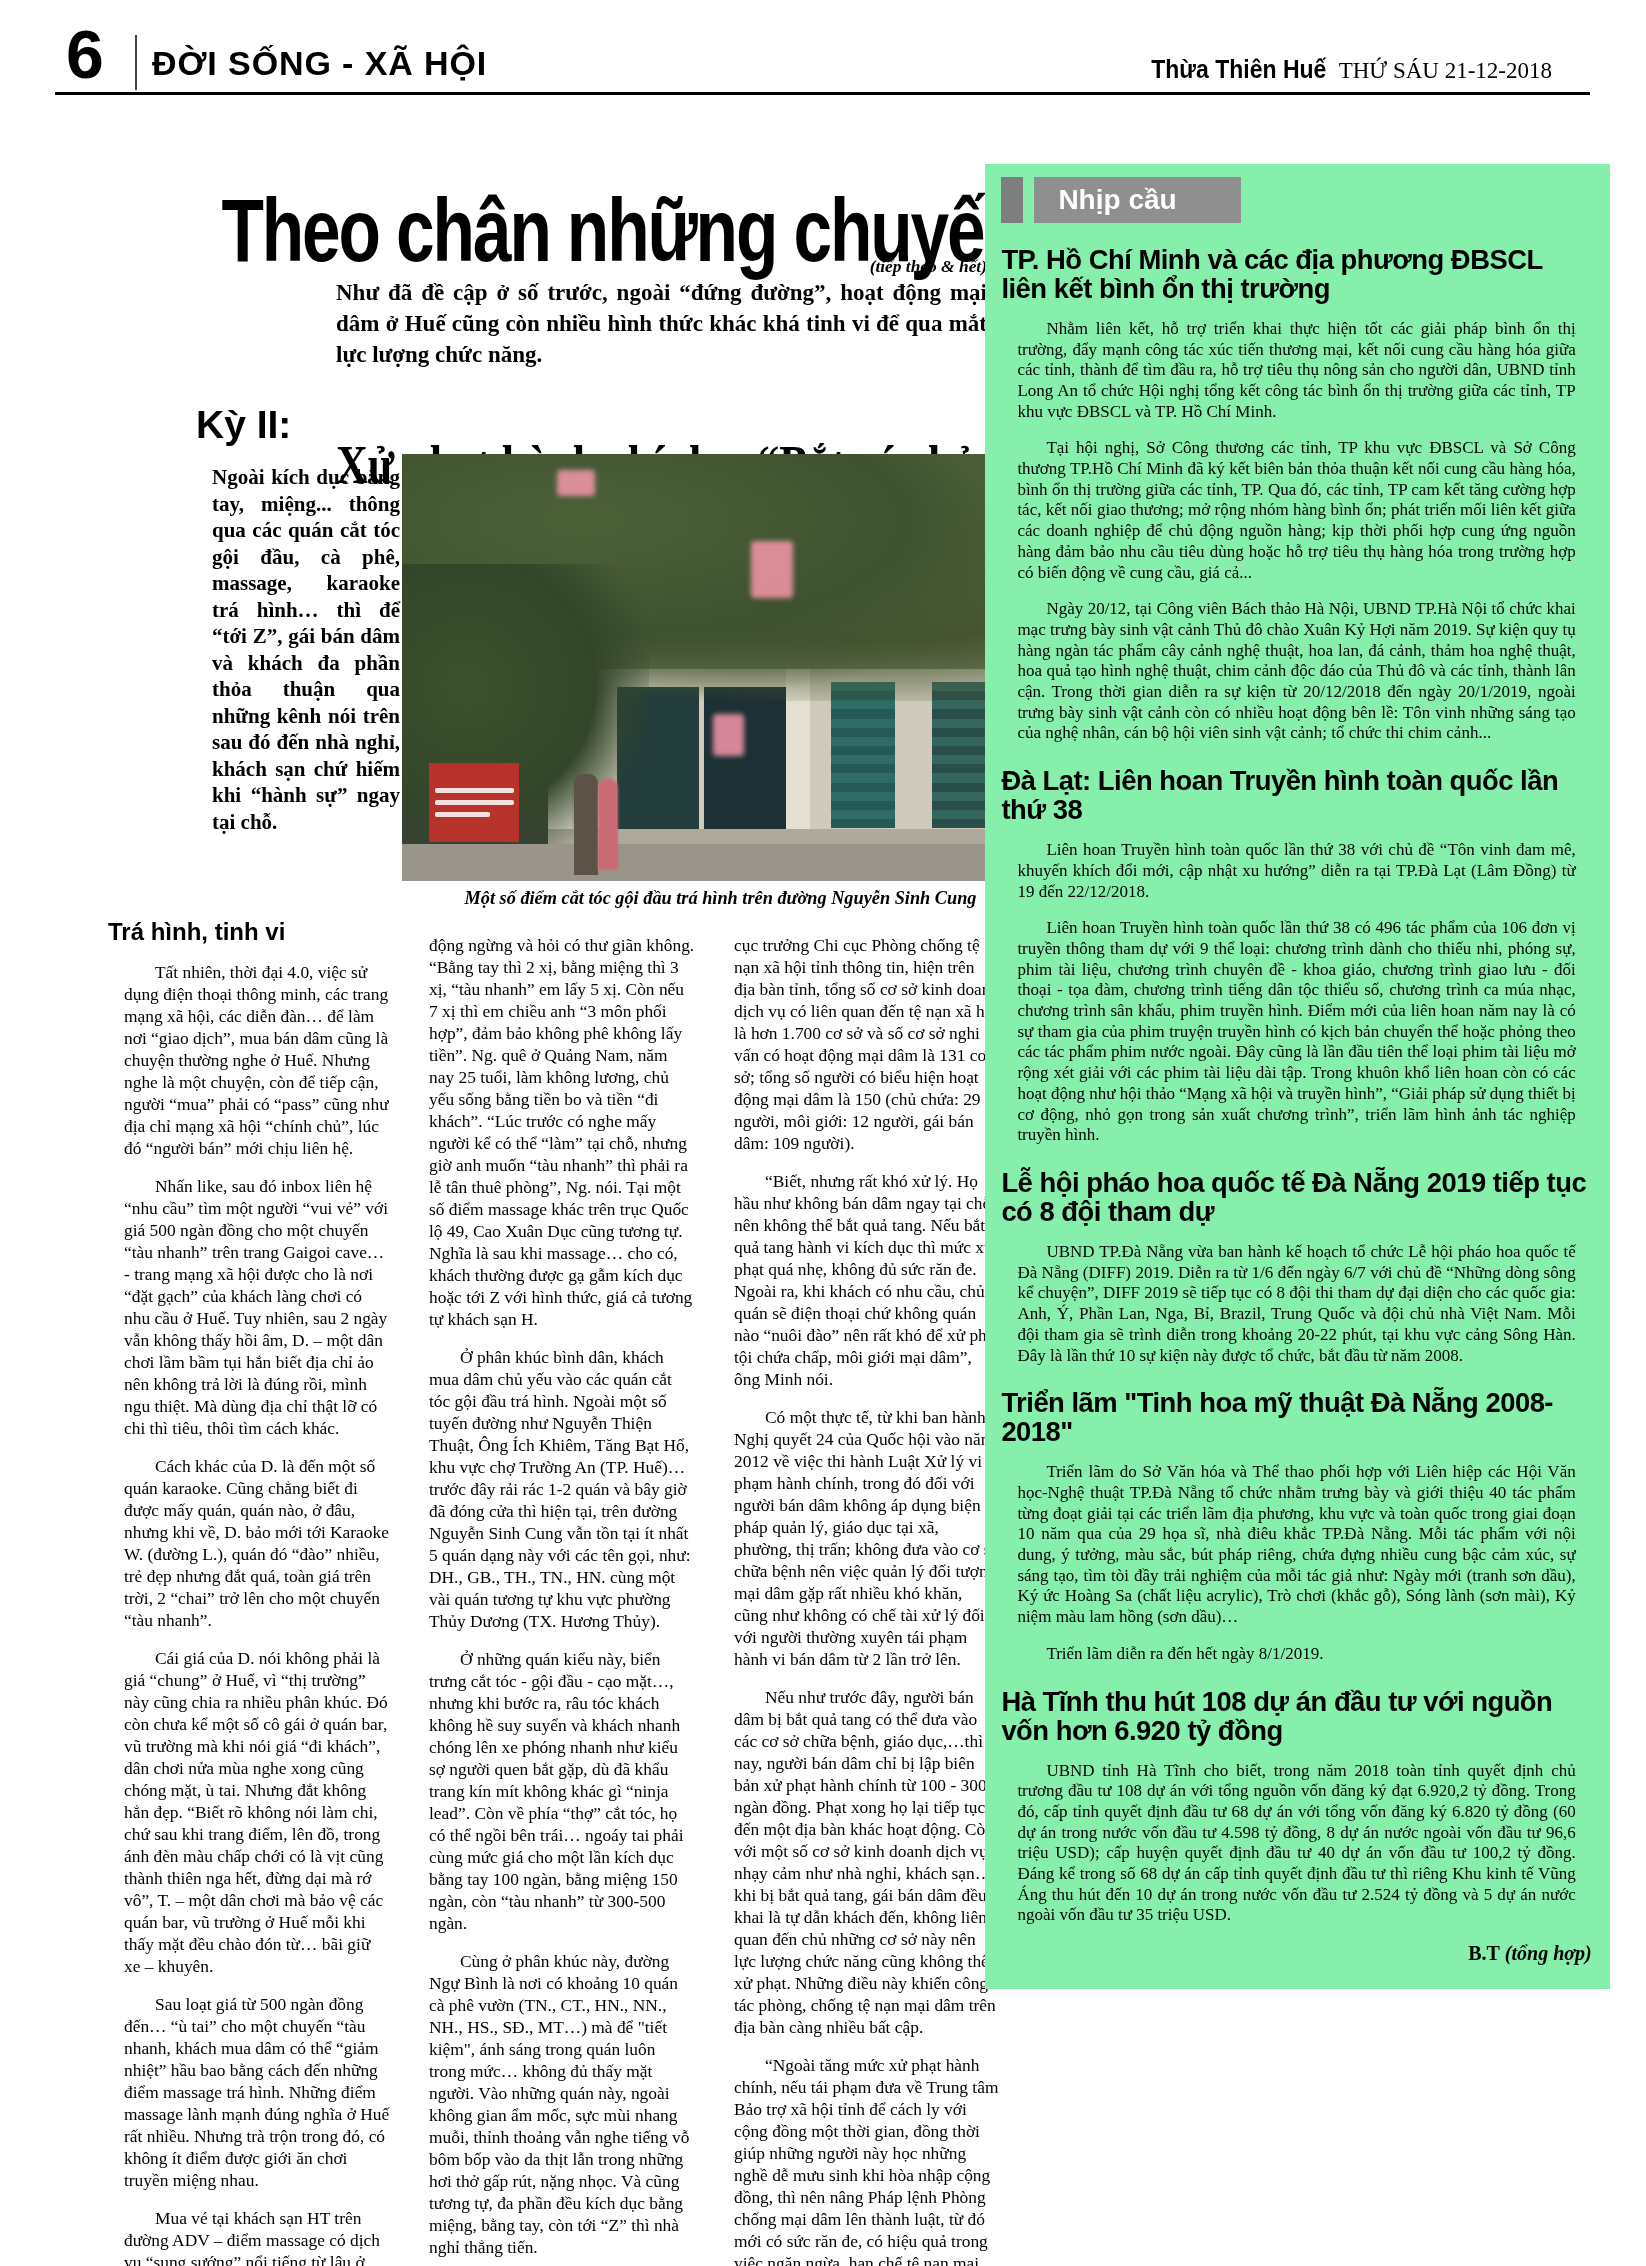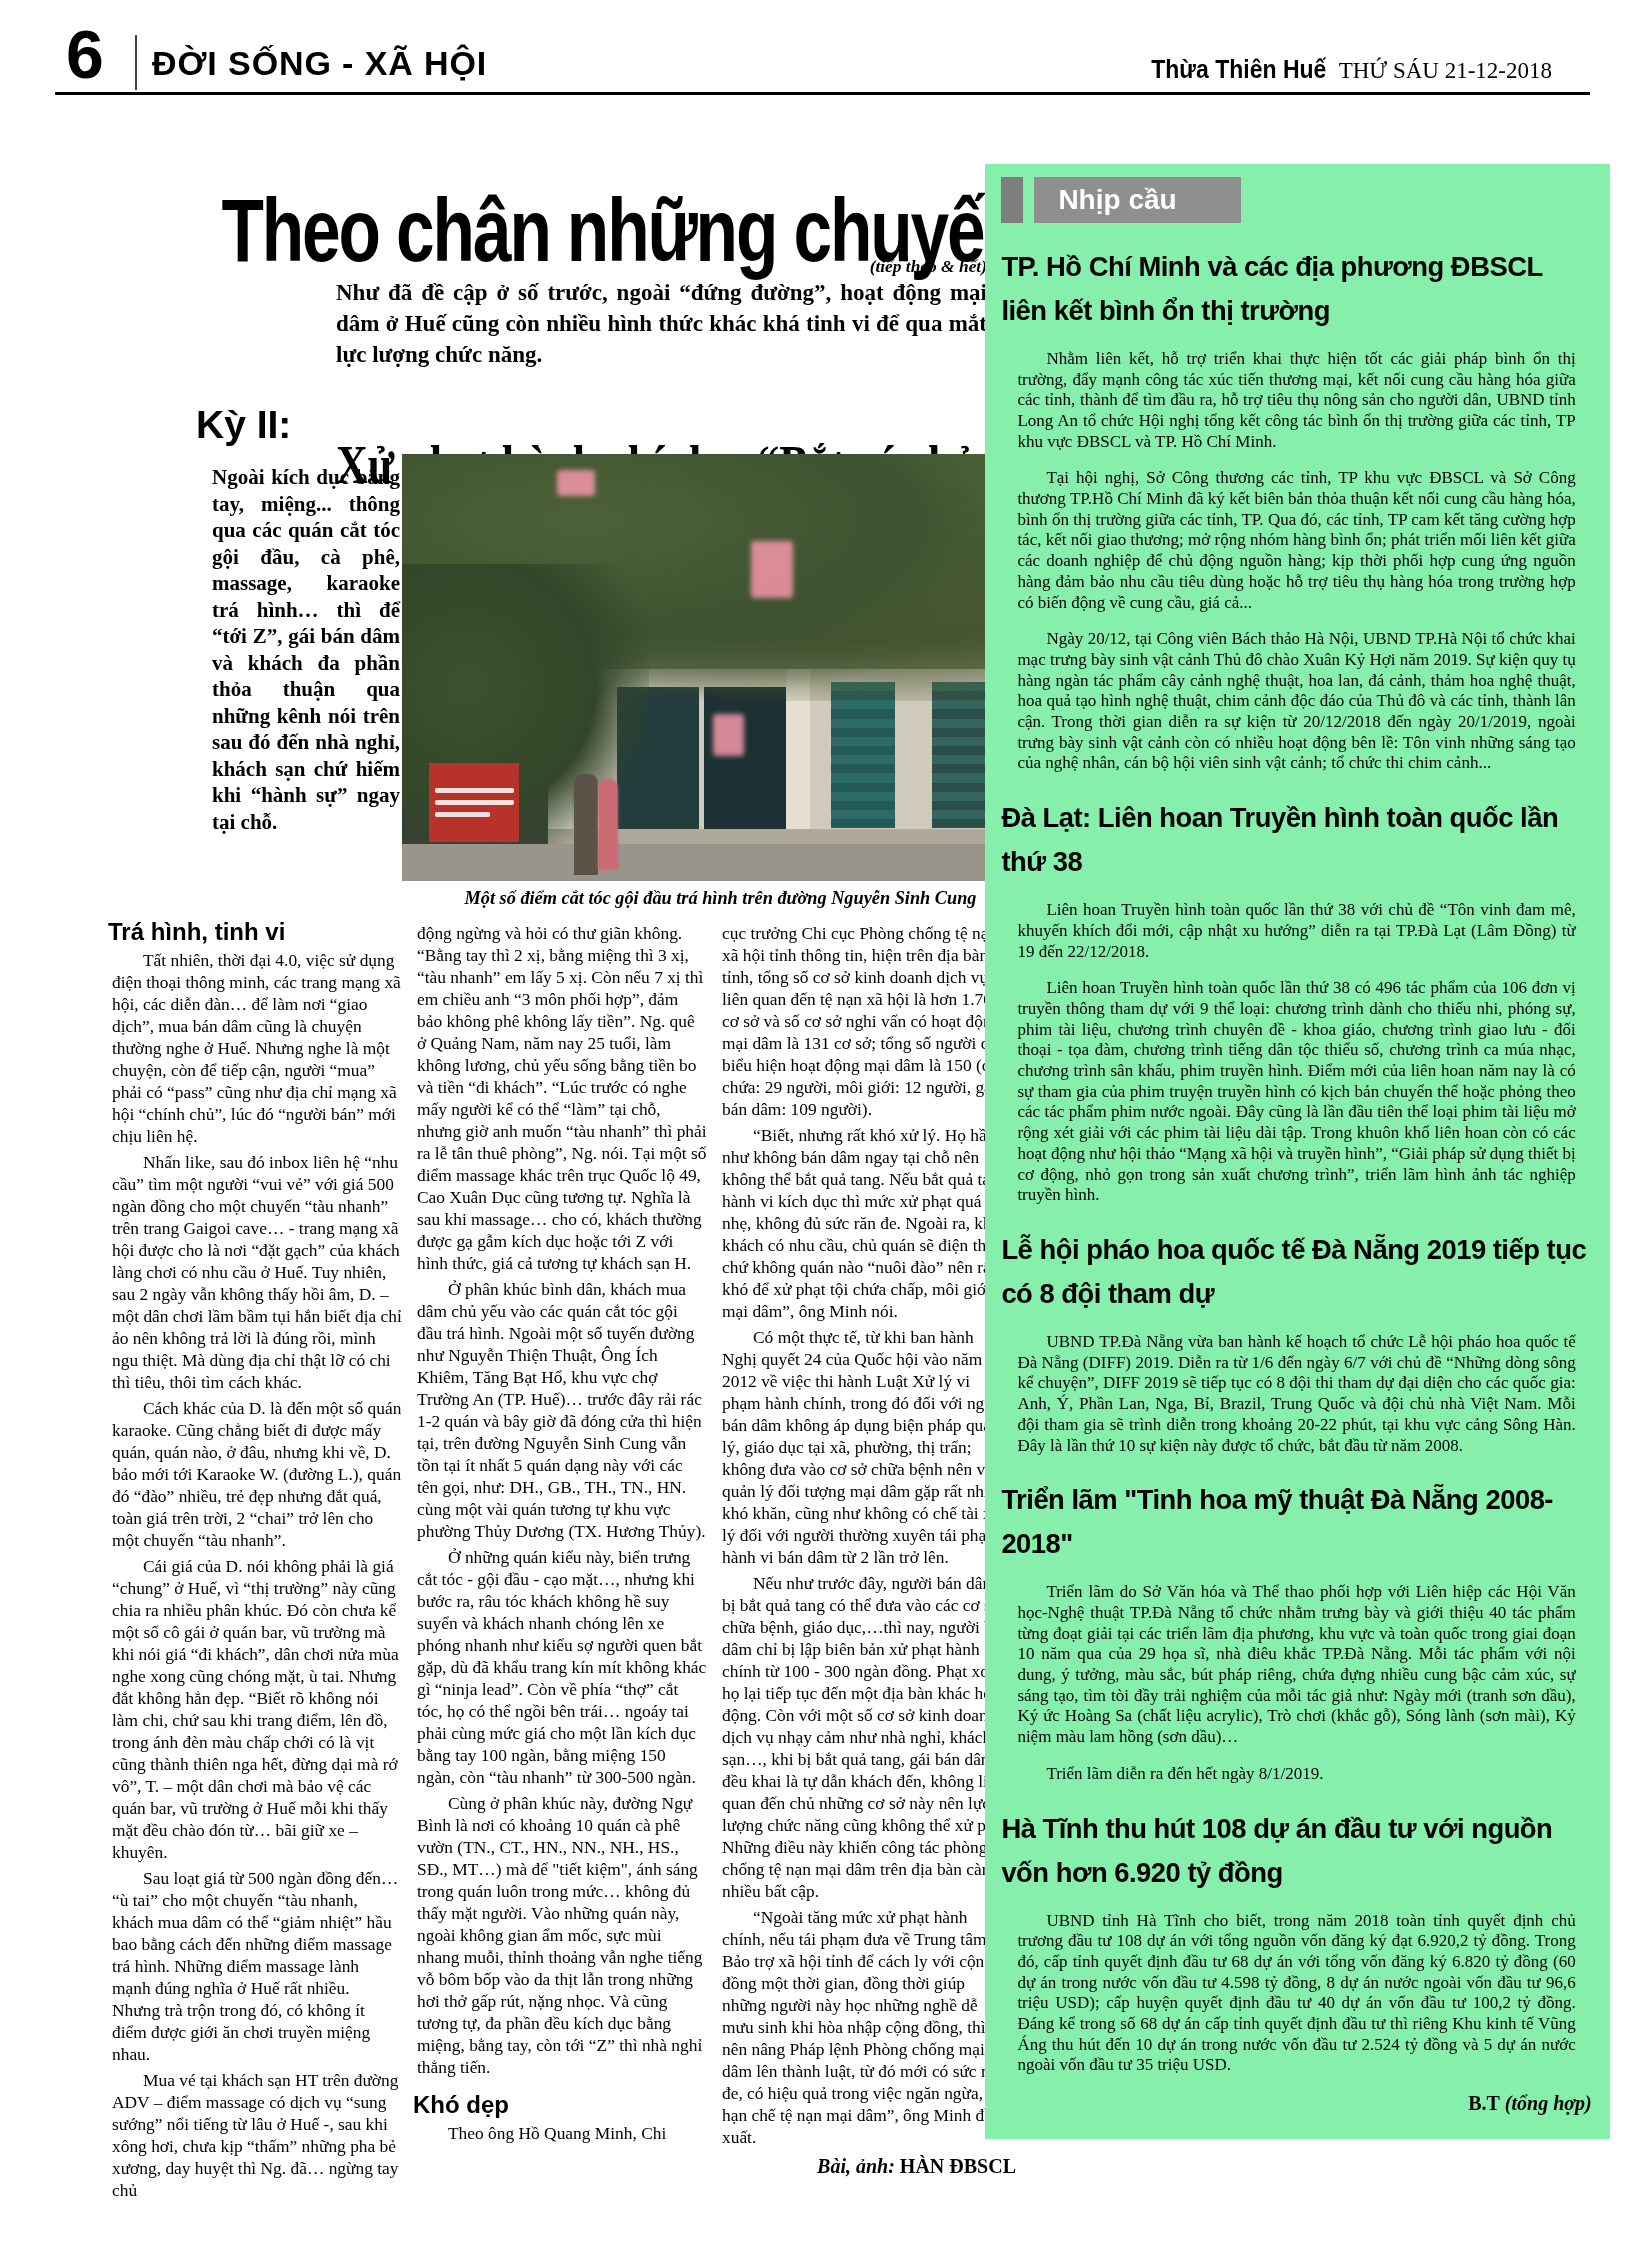--- a/index.html
+++ b/index.html
@@ -59,37 +59,37 @@
   .censor{position:absolute;background:rgba(244,150,170,.85);filter:blur(2.7px);border-radius:3.7px;}
   .person{position:absolute;left:172px;top:320px;width:24px;height:101px;background:#5d5248;
           border-radius:9.1px 9.1px 0 0;}
   .person-pink{position:absolute;left:196px;top:325px;width:20px;height:91px;background:#c96a74;
                border-radius:8.2px 8.2px 0 0;filter:blur(0.9px);}
   .photo-caption{position:absolute;left:402px;top:888px;width:637px;text-align:center;
                  font-weight:bold;font-style:italic;font-size:18.3px;}
   
   .col{position:absolute;top:918px;width:298px;font-size:17.4px;line-height:22px;}
   .col.c1{left:108px;} .col.c2{left:413px;} .col.c3{left:718px;}
-  .body-p{margin:4px;text-indent:31px;text-align:left;}
+  .body-p{margin:16px;text-indent:31px;text-align:left;}
   .body-p.no-indent{text-indent:0;}
   .col-subhead{margin:0 0 3.7px 0;font-family:"Liberation Sans",sans-serif;font-weight:bold;
                font-size:24px;line-height:27.4px;}
   .col-subhead.mid{margin-top:12.8px;}
   .byline{margin-top:7.3px;text-align:right;font-size:20px;}
   .byline .lbl{font-style:italic;font-weight:bold;}
   .byline .nm{font-weight:bold;}
   
   .sidebar{position:absolute;left:985px;top:164px;width:625px;background:#86efac;
            padding:12.8px 18.3px 24px 16.4px;box-sizing:border-box;}
   .nhipcau-row{display:flex;align-items:stretch;margin-bottom:5.5px;}
   .nhipcau-square{width:22px;height:46px;background:#7e7e7e;margin-right:11px;}
   .nhipcau-box{background:#8f8f8f;color:#fff;font-family:"Liberation Sans",sans-serif;
                font-weight:bold;font-size:28px;line-height:46px;height:46px;padding:0 64px 0 24px;}
   .sb-article h2{margin:22px 0 7.3px 0;font-family:"Liberation Sans",sans-serif;font-weight:bold;
-                 font-size:27.4px;line-height:44px;letter-spacing:-0.5px;}
+                 font-size:27.4px;line-height:29px;letter-spacing:-0.5px;}
   .sb-article p{margin:16px;font-size:17px;line-height:20.7px;text-align:justify;text-indent:29px;}
   .credit{margin-top:9.1px;text-align:right;font-size:20px;}
   .credit .nm{font-weight:bold;}
   .credit .note{font-style:italic;font-weight:bold;}
 </style>
 </head>
 <body>
 
 <div class="page">
 

